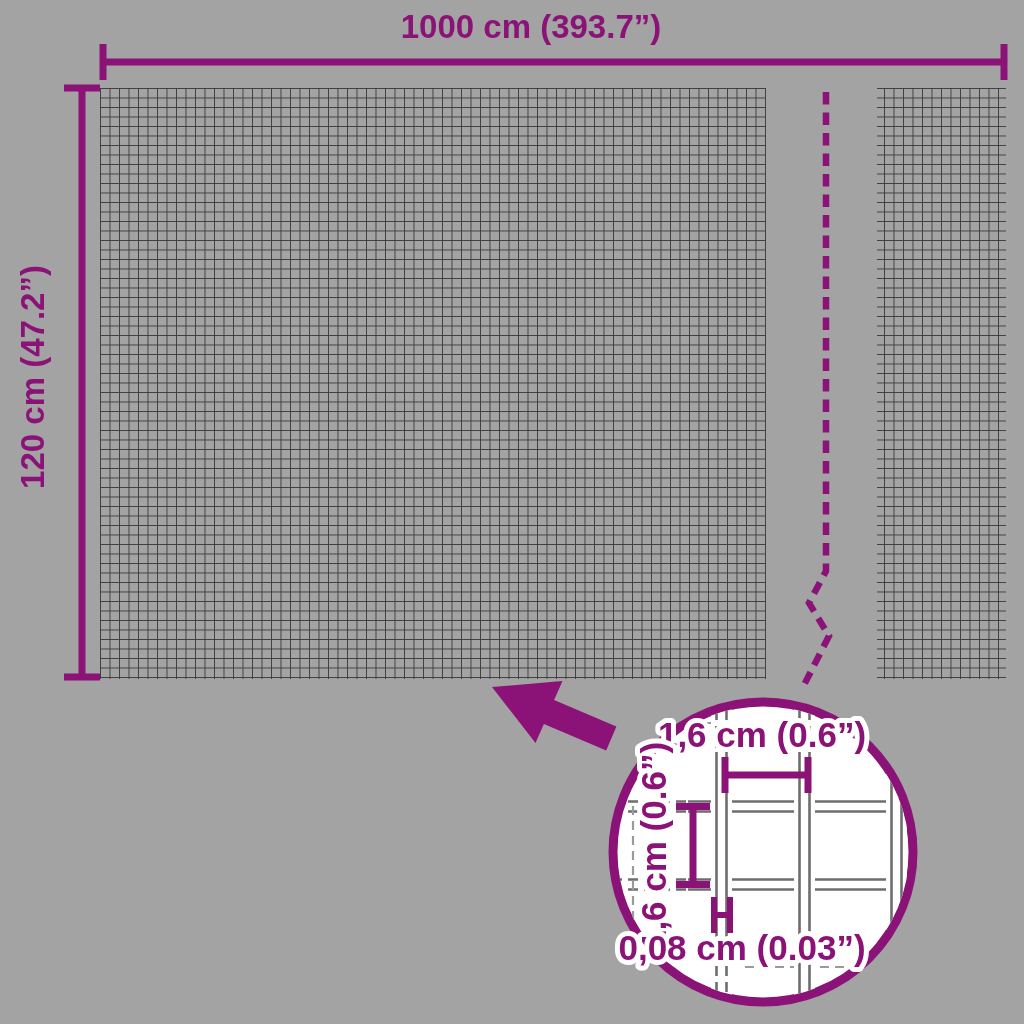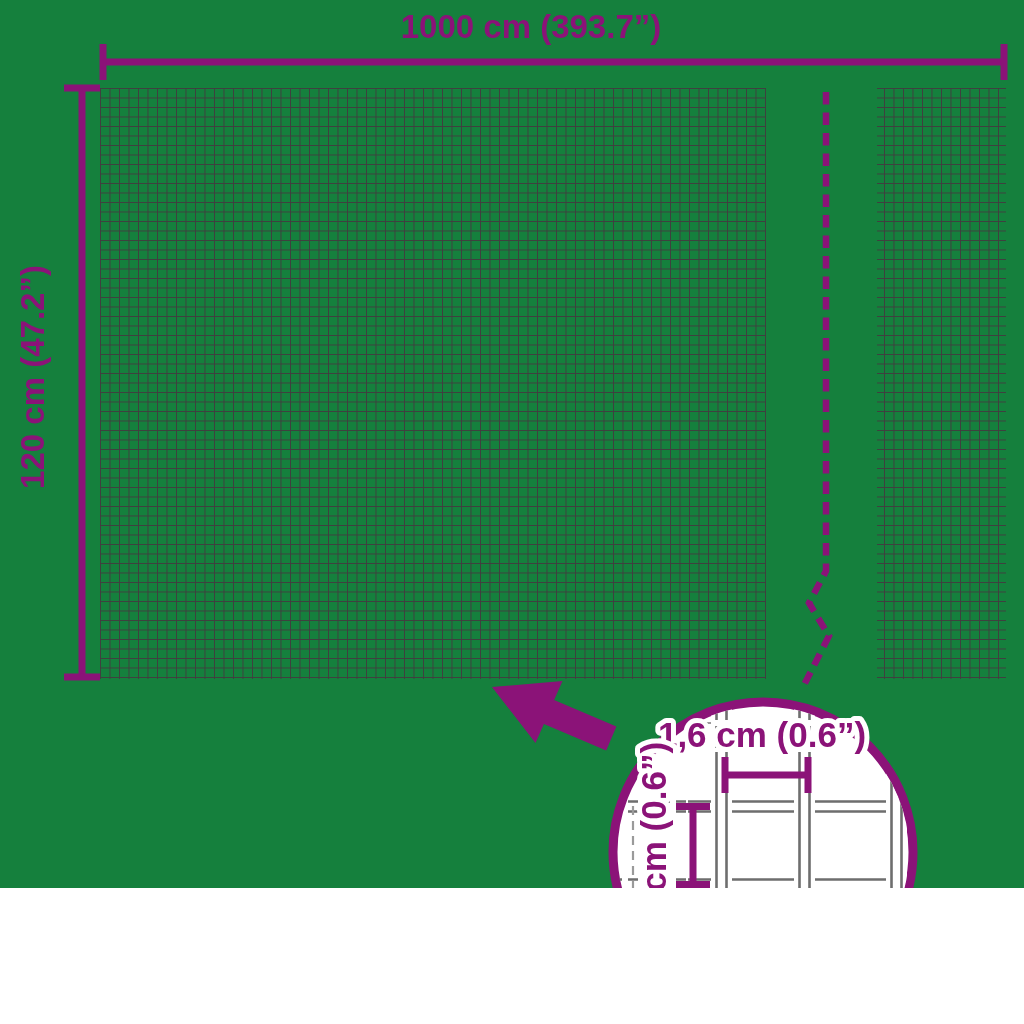--- a/index.html
+++ b/index.html
@@ -1,16 +1,16 @@
 <!DOCTYPE html>
 <html style="--accent: #8B1378; --mesh-line: #3f3f3f; --wire-line: #6e6e6e; --guide-line: #9a9a9a;"><head>
 <meta charset="utf-8">
 <style>
   html,body{margin:0;padding:0;background:#ffffff;}
-  .stage{width:1024px;height:888px;position:relative;background:#15803d;overflow:hidden;}
+  .stage{width:1024px;height:1024px;position:relative;background:#a3a3a3;overflow:hidden;}
   svg text{
     font-family:"Liberation Sans","DejaVu Sans",sans-serif;
     font-weight:bold;
     fill:var(--accent);
   }
   .halo{stroke:#fff;stroke-width:10;paint-order:stroke;stroke-linejoin:round;}
   .dim-text{font-size:33px;}
   .detail-text{font-size:35px;}
   .acc-line{stroke:var(--accent);stroke-width:7;fill:none;stroke-linecap:butt;}
   .acc-line-sm{stroke:var(--accent);stroke-width:6;fill:none;stroke-linecap:butt;}

